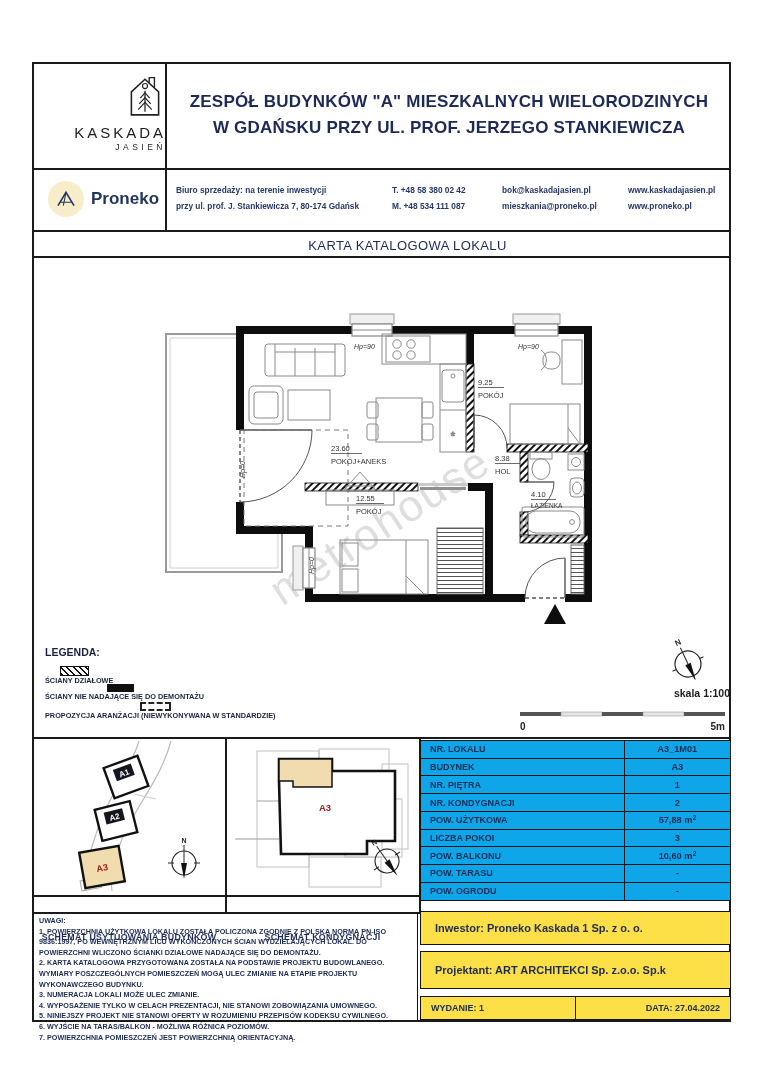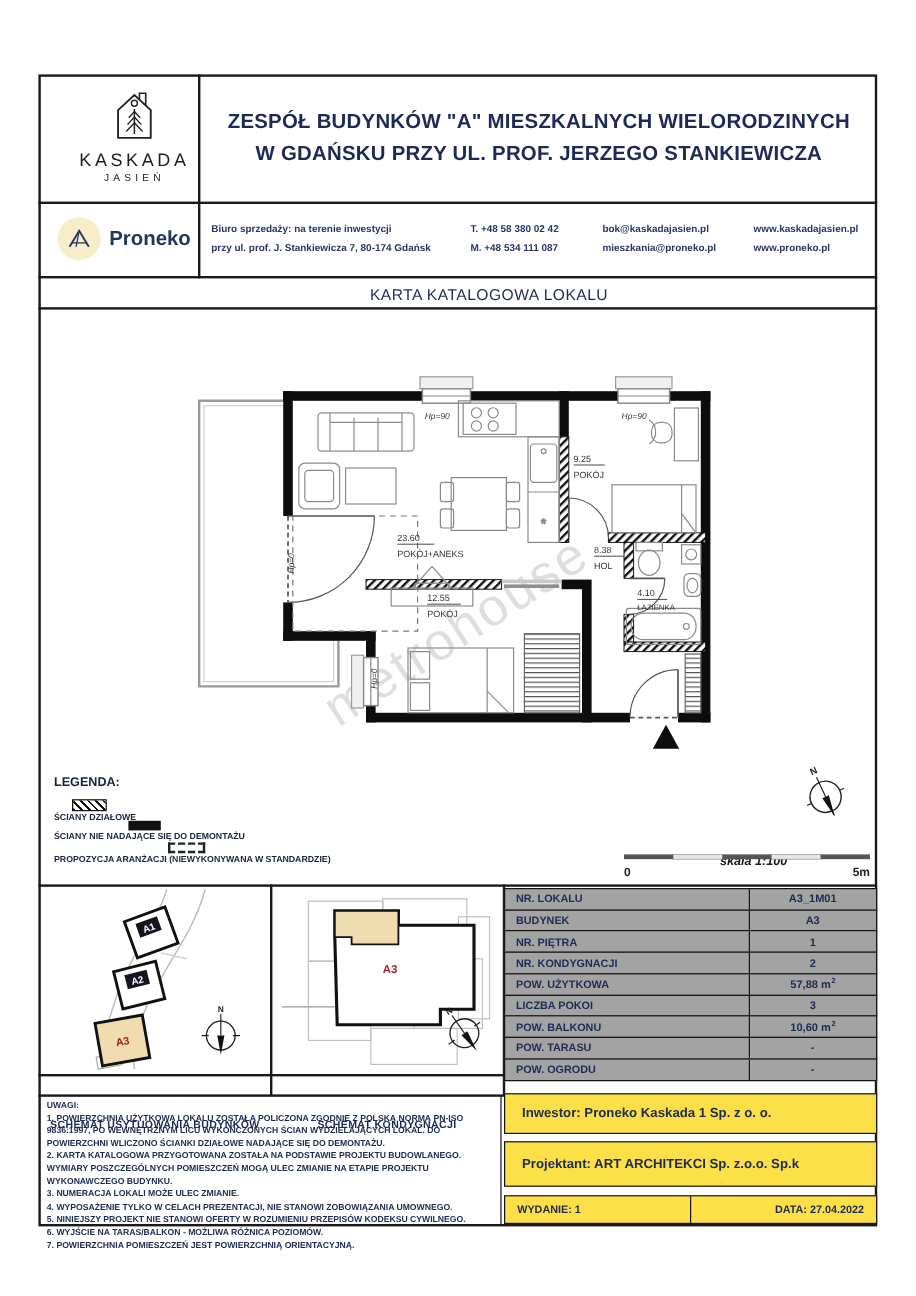--- a/index.html
+++ b/index.html
@@ -1,39 +1,39 @@
 <!DOCTYPE html>
 <html><head>
 <meta charset="utf-8">
 <style>
   html,body{margin:0;padding:0;background:#ffffff;}
   body{width:763px;height:1080px;position:relative;font-family:"Liberation Sans",sans-serif;overflow:hidden;}
   .abs{position:absolute;}
   .line{position:absolute;background:#1a1a1a;}
   .frame{position:absolute;left:32px;top:62px;width:695px;height:956px;border:2px solid #1a1a1a;}
   .title{left:167px;top:80px;width:564px;height:70px;display:flex;flex-direction:column;justify-content:center;text-align:center;font-weight:bold;font-size:17px;line-height:26px;letter-spacing:.2px;color:#1c2a55;}
-  .kaskada{left:58px;top:74px;width:108px;height:86px;text-align:center;color:#1d1d1d;}
+  .kaskada{left:58px;top:74px;width:108px;height:86px;text-align:right;color:#1d1d1d;}
   .kaskada .kname{font-size:15px;letter-spacing:3px;margin-top:2px;}
   .kaskada .ksub{font-size:8.5px;letter-spacing:3.5px;margin-top:1px;}
   .proneko{left:48px;top:179px;width:112px;height:40px;display:flex;align-items:center;}
   .pcircle{width:36px;height:36px;border-radius:50%;background:#f8edcb;display:flex;align-items:center;justify-content:center;}
   .pname{font-size:17px;font-weight:bold;color:#24365e;margin-left:7px;}
   .contact{position:absolute;top:182px;font-size:8.3px;font-weight:bold;color:#253764;line-height:16px;white-space:nowrap;}
   .karta{left:34px;top:234px;width:747px;height:22px;display:flex;align-items:center;justify-content:center;font-weight:normal;font-size:13px;letter-spacing:.4px;color:#1c2a55;}
   .legend-title{left:45px;top:646px;font-size:10.5px;font-weight:bold;color:#17233f;}
   .leg-row{position:absolute;left:45px;display:flex;align-items:center;height:10px;flex-direction:column;}
   .leg-sym{width:27px;height:8px;margin-right:9px;flex:none;}
   .leg-hatch{border:1.6px solid #111;background:repeating-linear-gradient(45deg,#111 0 1.5px,#fff 1.5px 4.5px);}
   .leg-solid{background:#111;}
   .leg-dash{border:2px dashed #222;background:#fff;height:5px;}
   .leg-label{font-size:7.3px;font-weight:bold;color:#17233f;white-space:nowrap;}
-  .skala{left:600px;top:712px;width:130px;text-align:left;font-size:10.5px;font-weight:bold;color:#1b1b1b;font-style:italic;}
+  .skala{left:600px;top:687px;width:130px;text-align:right;font-size:10.5px;font-weight:bold;color:#1b1b1b;}
   .caption{position:absolute;top:895px;height:18px;display:flex;align-items:center;justify-content:center;font-size:8.8px;font-weight:bold;color:#1c2a55;letter-spacing:.3px;margin-top:33px;}
   .dtable{position:absolute;left:420px;top:740px;width:311px;}
-  .drow{display:flex;height:16.9px;border:1.2px solid #141414;margin-top:-1.2px;background:#a3a3a3;}
+  .drow{display:flex;height:16.9px;border:1.2px solid #141414;margin-top:-1.2px;background:#0ea5e9;}
   .drow:first-child{margin-top:0;}
   .dlabel{width:194px;padding-left:9px;display:flex;align-items:center;font-size:9px;font-weight:bold;color:#1c2b52;border-right:1.2px solid #141414;}
   .dvalue{flex:1;display:flex;align-items:center;justify-content:center;font-size:9.2px;font-weight:bold;color:#1c2b52;}
   .dvalue sup{font-size:6.3px;margin-top:-5px;margin-left:.5px;}
   .uwagi{position:absolute;left:32px;top:913px;width:386px;height:107px;border-right:1.6px solid #141414;padding:3px 0 0 7px;box-sizing:border-box;}
   .uwagi div{font-size:7.2px;font-weight:bold;color:#1c2b52;line-height:10.6px;}
   .fbox{position:absolute;left:420px;width:311px;border:1.6px solid #141414;box-sizing:border-box;display:flex;align-items:center;font-weight:bold;color:#1c2b52;background:#fde047;}
   svg{font-family:"Liberation Sans",sans-serif;}
   .plansvg text{fill:#333;}
 </style>

